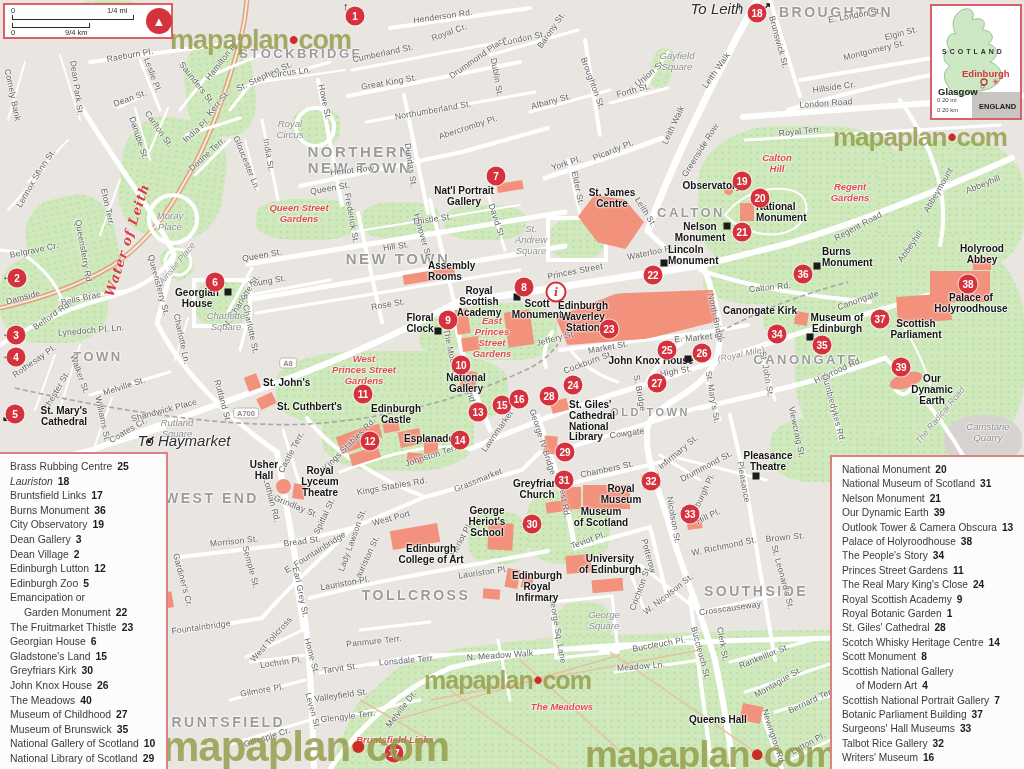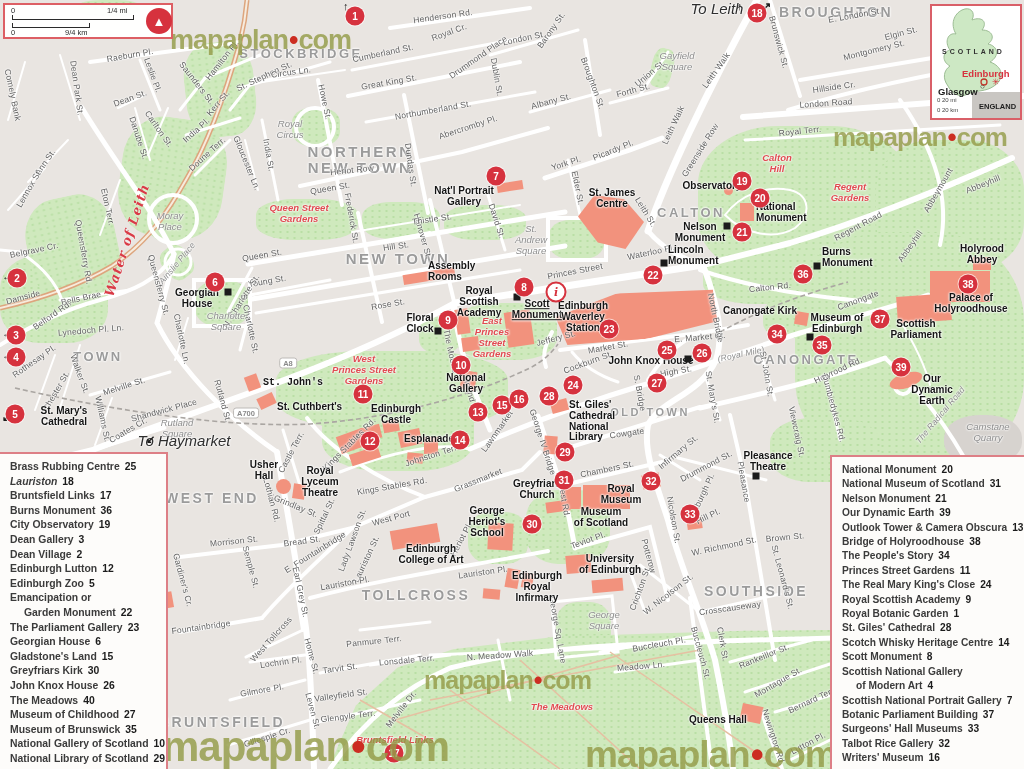--- a/index.html
+++ b/index.html
@@ -36,21 +36,21 @@
   .arw{position:absolute;font-size:11px;font-weight:bold;color:#1b1b1b;z-index:5;line-height:1;}
   .info{position:absolute;width:17px;height:17px;border-radius:50%;background:#fff;border:2px solid #d6323e;
     color:#d6323e;font-family:"DejaVu Serif",serif;font-style:italic;font-weight:bold;font-size:11px;
     display:flex;align-items:center;justify-content:center;transform:translate(-50%,-50%);z-index:5;}
   .wm{position:absolute;font-weight:bold;color:rgba(148,155,72,.82);z-index:6;letter-spacing:-1px;
     white-space:nowrap;line-height:1;}
   .wm .dot{color:#cc2d22;margin:0 1px;}
   .panel{position:absolute;background:#fdfcfa;border:2px solid #dd7f86;z-index:7;box-sizing:border-box;
     padding:6px 0 0 10px;}
   .lrow{display:flex;align-items:baseline;white-space:nowrap;}
-  .lrow .lname{color:#3b3b3b;font-weight:bold;}
+  .lrow .lname{color:#3b3b3b;}
   .lrow .lnum{font-weight:bold;color:#1c1c1c;margin-left:5px;}
   .lrow.ind{padding-left:14px;}
   .lrow.itl .lname{font-style:italic;}
   #scalebox{position:absolute;left:3px;top:3px;width:170px;height:36px;background:rgba(255,255,255,.97);
     border:2px solid #dd5f64;z-index:7;box-sizing:border-box;}
   .ruler{position:absolute;border-bottom:1px solid #2b2b2b;border-left:1px solid #2b2b2b;border-right:1px solid #2b2b2b;height:4px;}
   .rlbl{position:absolute;font-size:7.5px;color:#2b2b2b;}
   #compass{position:absolute;left:141px;top:3px;width:26px;height:26px;border-radius:50%;background:#d6323e;
     color:#fff;display:flex;align-items:center;justify-content:center;font-size:13px;}
   #inset{position:absolute;left:930px;top:4px;width:92px;height:116px;background:#fff;border:2px solid #d95f68;
@@ -274,21 +274,21 @@
       </div>
       <div class="lrow">
         <span class="lname">Emancipation or</span>
         <span class="lnum"></span>
       </div>
       <div class="lrow ind">
         <span class="lname">Garden Monument</span>
         <span class="lnum">22</span>
       </div>
       <div class="lrow">
-        <span class="lname">The Parliament Gallery</span>
+        <span class="lname">The Fruitmarket Thistle</span>
         <span class="lnum">23</span>
       </div>
       <div class="lrow">
         <span class="lname">Georgian House</span>
         <span class="lnum">6</span>
       </div>
       <div class="lrow">
         <span class="lname">Gladstone's Land</span>
         <span class="lnum">15</span>
       </div>
@@ -336,21 +336,21 @@
       </div>
       <div class="lrow">
         <span class="lname">Our Dynamic Earth</span>
         <span class="lnum">39</span>
       </div>
       <div class="lrow">
         <span class="lname">Outlook Tower &amp; Camera Obscura</span>
         <span class="lnum">13</span>
       </div>
       <div class="lrow">
-        <span class="lname">Bridge of Holyroodhouse</span>
+        <span class="lname">Palace of Holyroodhouse</span>
         <span class="lnum">38</span>
       </div>
       <div class="lrow">
         <span class="lname">The People's Story</span>
         <span class="lnum">34</span>
       </div>
       <div class="lrow">
         <span class="lname">Princes Street Gardens</span>
         <span class="lnum">11</span>
       </div>
@@ -654,27 +654,27 @@
     <div class="lbl st" style="left: 774px; top: 737px; position: absolute; --r: 72deg;">Newington Rd.</div>
     <div class="lbl st" style="left: 808px; top: 743px; position: absolute; --r: -28deg;">Lutton Pl.</div>
     <div class="lbl st" style="left: 641px; top: 666px; position: absolute; --r: -5deg;">Meadow Ln.</div>
     <div class="lbl st" style="left: 834px; top: 408px; position: absolute; --r: 75deg;">Dumbiedykes Rd.</div>
     <div class="lbl st" style="left: 797px; top: 432px; position: absolute; --r: 78deg;">Viewcraig St.</div>
     <div class="lbl st it" style="left: 940px; top: 415px; position: absolute; --r: -50deg;">The Radical Road</div>
     <div class="lbl poi" style="left: 464px; top: 197px; position: absolute;">Nat'l Portrait<br>Gallery</div>
     <div class="lbl poi" style="left: 612px; top: 199px; position: absolute;">St. James<br>Centre</div>
     <div class="lbl poi left" style="left: 428px; top: 272px; position: absolute;">Assembly<br>Rooms</div>
     <div class="lbl poi" style="left: 479px; top: 302px; position: absolute;">Royal<br>Scottish<br>Academy</div>
-    <div class="lbl poi" style="left: 537px; top: 310px; position: absolute; text-decoration: underline;">Scott<br>Monument</div>
+    <div class="lbl poi" style="left: 537px; top: 310px; position: absolute;">Scott<br>Monument</div>
     <div class="lbl poi" style="left: 583px; top: 317px; position: absolute;">Edinburgh<br>Waverley<br>Station</div>
     <div class="lbl poi" style="left: 420px; top: 324px; position: absolute;">Floral<br>Clock</div>
     <div class="lbl poi" style="left: 466px; top: 384px; position: absolute;">National<br>Gallery</div>
     <div class="lbl poi" style="left: 197px; top: 299px; position: absolute;">Georgian<br>House</div>
     <div class="lbl poi" style="left: 64px; top: 417px; position: absolute;">St. Mary's<br>Cathedral</div>
-    <div class="lbl poi left" style="left: 263px; top: 383px; position: absolute; font-family: Liberation Mono, monospace;">St. John's</div>
+    <div class="lbl poi left" style="left: 263px; top: 383px; position: absolute;">St. John's</div>
     <div class="lbl poi left" style="left: 277px; top: 407px; position: absolute;">St. Cuthbert's</div>
     <div class="lbl poi" style="left: 396px; top: 415px; position: absolute;">Edinburgh<br>Castle</div>
     <div class="lbl poi" style="left: 429px; top: 439px; position: absolute;">Esplanade</div>
     <div class="lbl poi" style="left: 264px; top: 471px; position: absolute;">Usher<br>Hall</div>
     <div class="lbl poi" style="left: 320px; top: 482px; position: absolute;">Royal<br>Lyceum<br>Theatre</div>
     <div class="lbl poi" style="left: 431px; top: 555px; position: absolute;">Edinburgh<br>College of Art</div>
     <div class="lbl poi" style="left: 487px; top: 522px; position: absolute;">George<br>Heriot's<br>School</div>
     <div class="lbl poi" style="left: 537px; top: 490px; position: absolute;">Greyfriars<br>Church</div>
     <div class="lbl poi" style="left: 621px; top: 495px; position: absolute;">Royal<br>Museum</div>
     <div class="lbl poi" style="left: 601px; top: 518px; position: absolute;">Museum<br>of Scotland</div>

